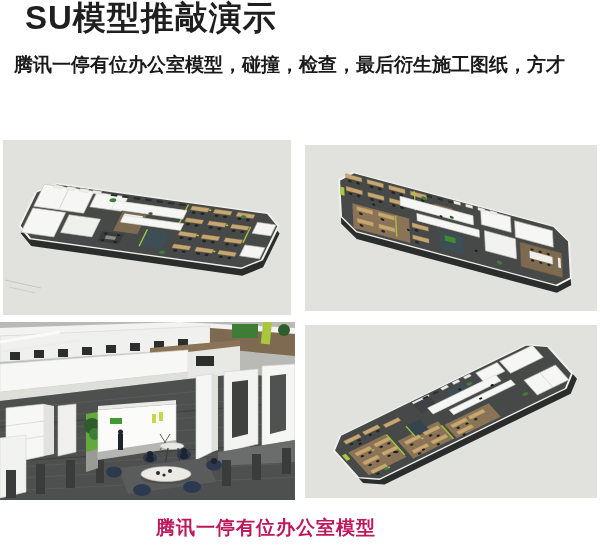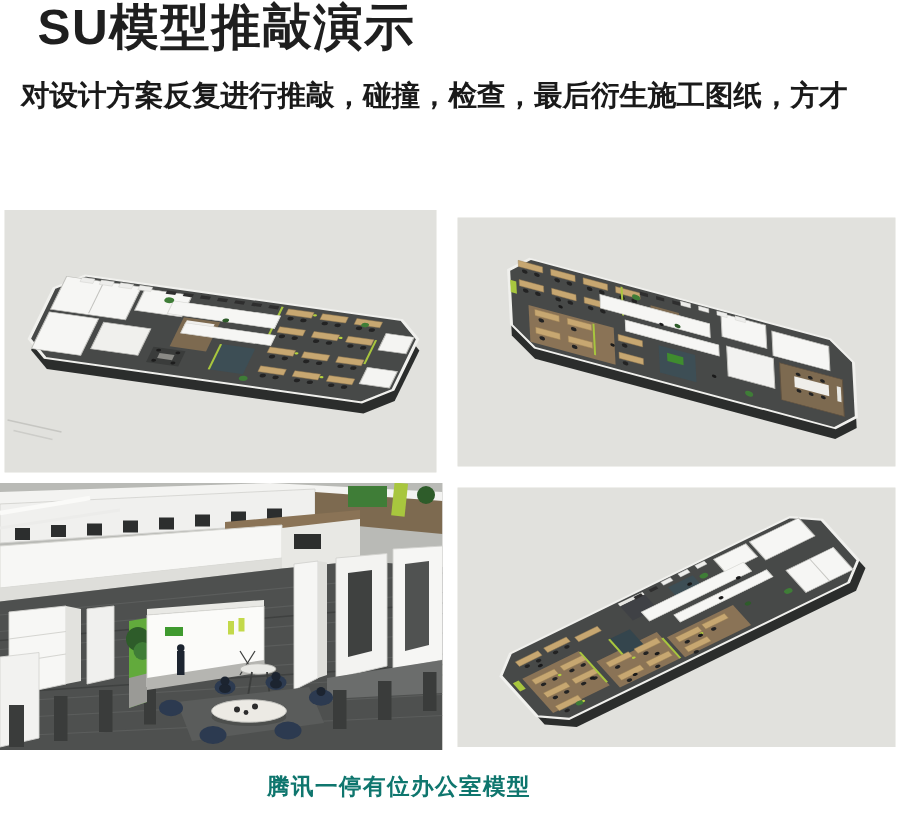--- a/index.html
+++ b/index.html
@@ -17,30 +17,30 @@
   }
   .intro div{white-space:nowrap;}
   .fig{position:absolute;overflow:hidden;background:#e1e1dd;}
   .fig svg{display:block;width:100%;height:100%;}
   .fig-tl{left:3px;top:140px;width:288px;height:175px;}
   .fig-tr{left:305px;top:145px;width:292px;height:166px;}
   .fig-bl{left:0px;top:322px;width:295px;height:178px;background:#c9c9c5;}
   .fig-br{left:305px;top:325px;width:292px;height:173px;}
   .model-caption{
     position:absolute;left:0;top:515px;width:532px;text-align:center;
-    font-size:15px;font-weight:700;color:#0f766e;letter-spacing:1px;
+    font-size:19px;font-weight:700;color:#be185d;letter-spacing:1px;
   }
 </style>
 </head>
 <body>
 
 <div class="page-title">SU模型推敲演示</div>
 
 <div class="intro">
-  <div>对设计方案反复进行推敲，碰撞，检查，最后衍生施工图纸，方才</div>
+  <div>腾讯一停有位办公室模型，碰撞，检查，最后衍生施工图纸，方才</div>
 </div>
 
 <div class="fig fig-tl">
   <svg viewBox="0 0 288 175">
     <rect width="288" height="175" fill="#e1e1dd"></rect>
     <line x1="2" y1="140" x2="38" y2="148" stroke="#c6c6c2" stroke-width="1"></line>
     <line x1="6" y1="147" x2="32" y2="153" stroke="#cdcdc9" stroke-width="1"></line>
     <g transform="translate(146,86) rotate(8) scale(0.72)">
       <g transform="translate(3,10) skewX(-18) scale(1,0.62)">
         <polygon points="-170,-40 -148,-65 148,-65 170,-40 170,40 148,65 -148,65 -170,40" fill="#2b2d2c"></polygon>

